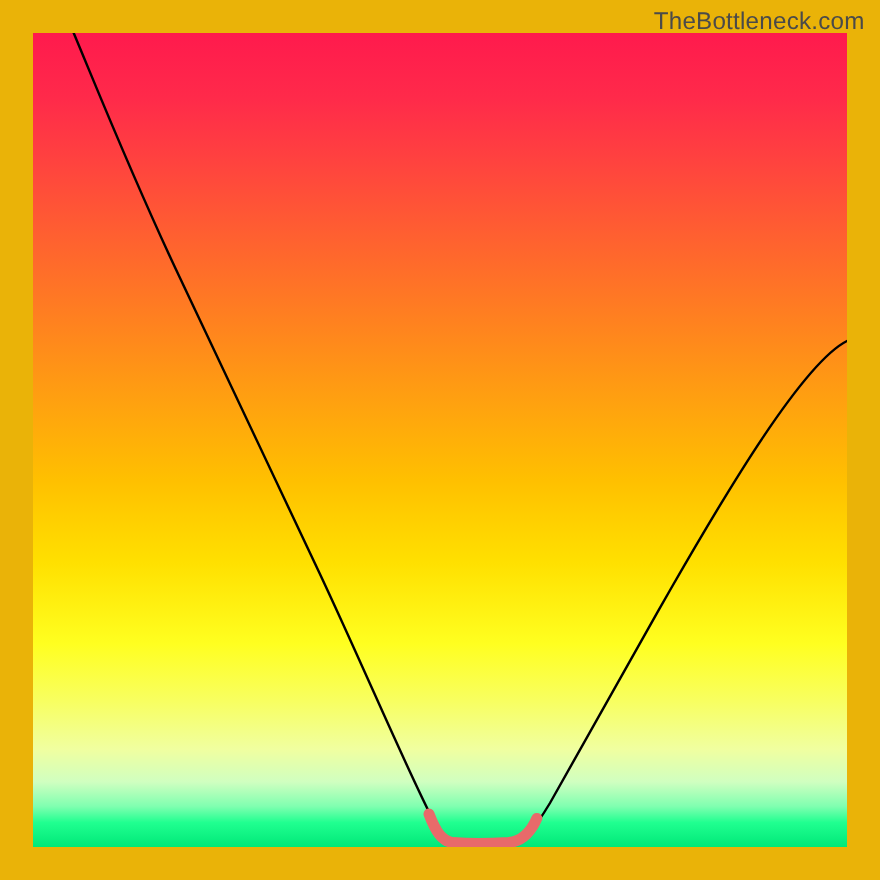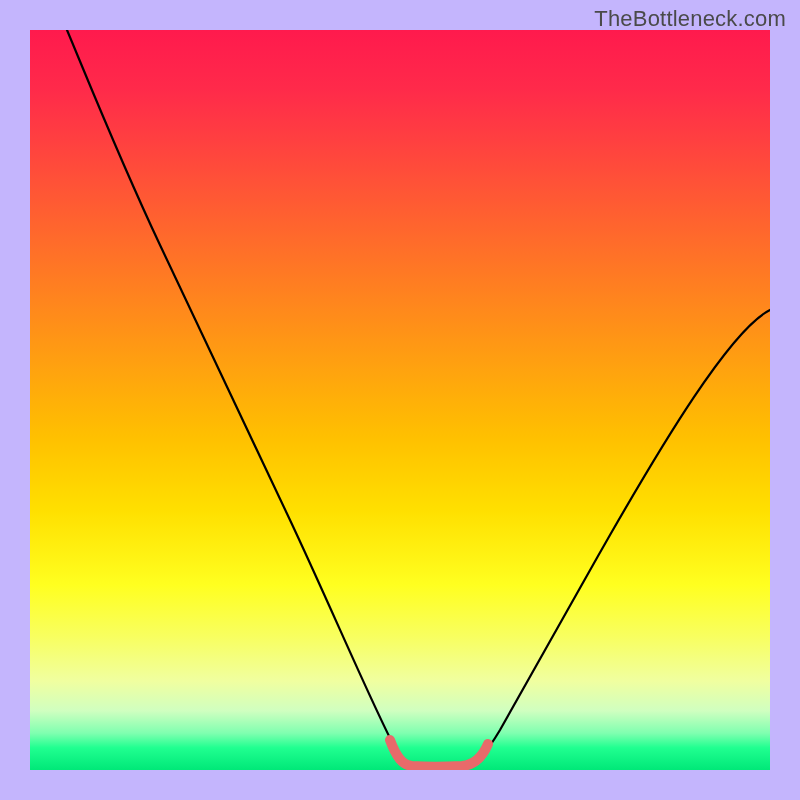--- a/index.html
+++ b/index.html
@@ -8,21 +8,21 @@
     width: 800px;
     height: 800px;
     background: #000;
     font-family: Arial, Helvetica, sans-serif;
     overflow: hidden;
   }
   .frame {
     position: relative;
     width: 800px;
     height: 800px;
-    background: #c4b5fd;
+    background: #eab308;
   }
   .plot-area {
     position: absolute;
     left: 30px;
     top: 30px;
     width: 740px;
     height: 740px;
     background: linear-gradient(to bottom,
       #ff1a4d 0%,
       #ff2a4a 8%,

